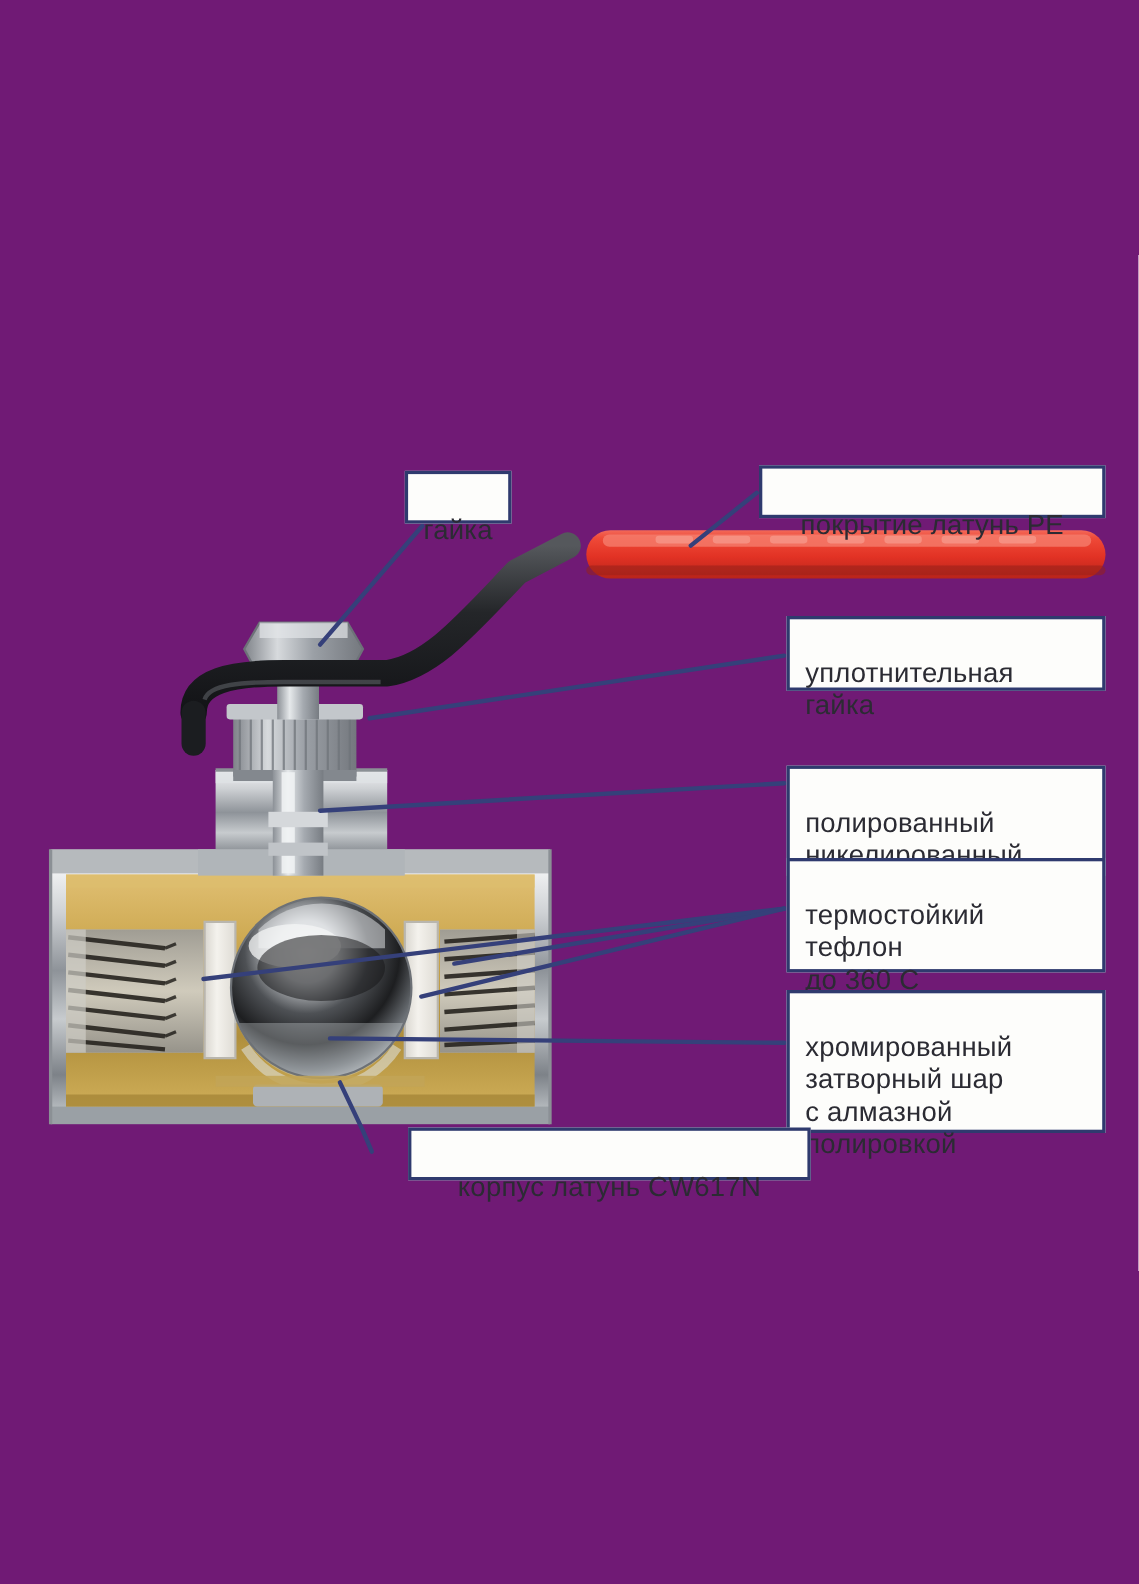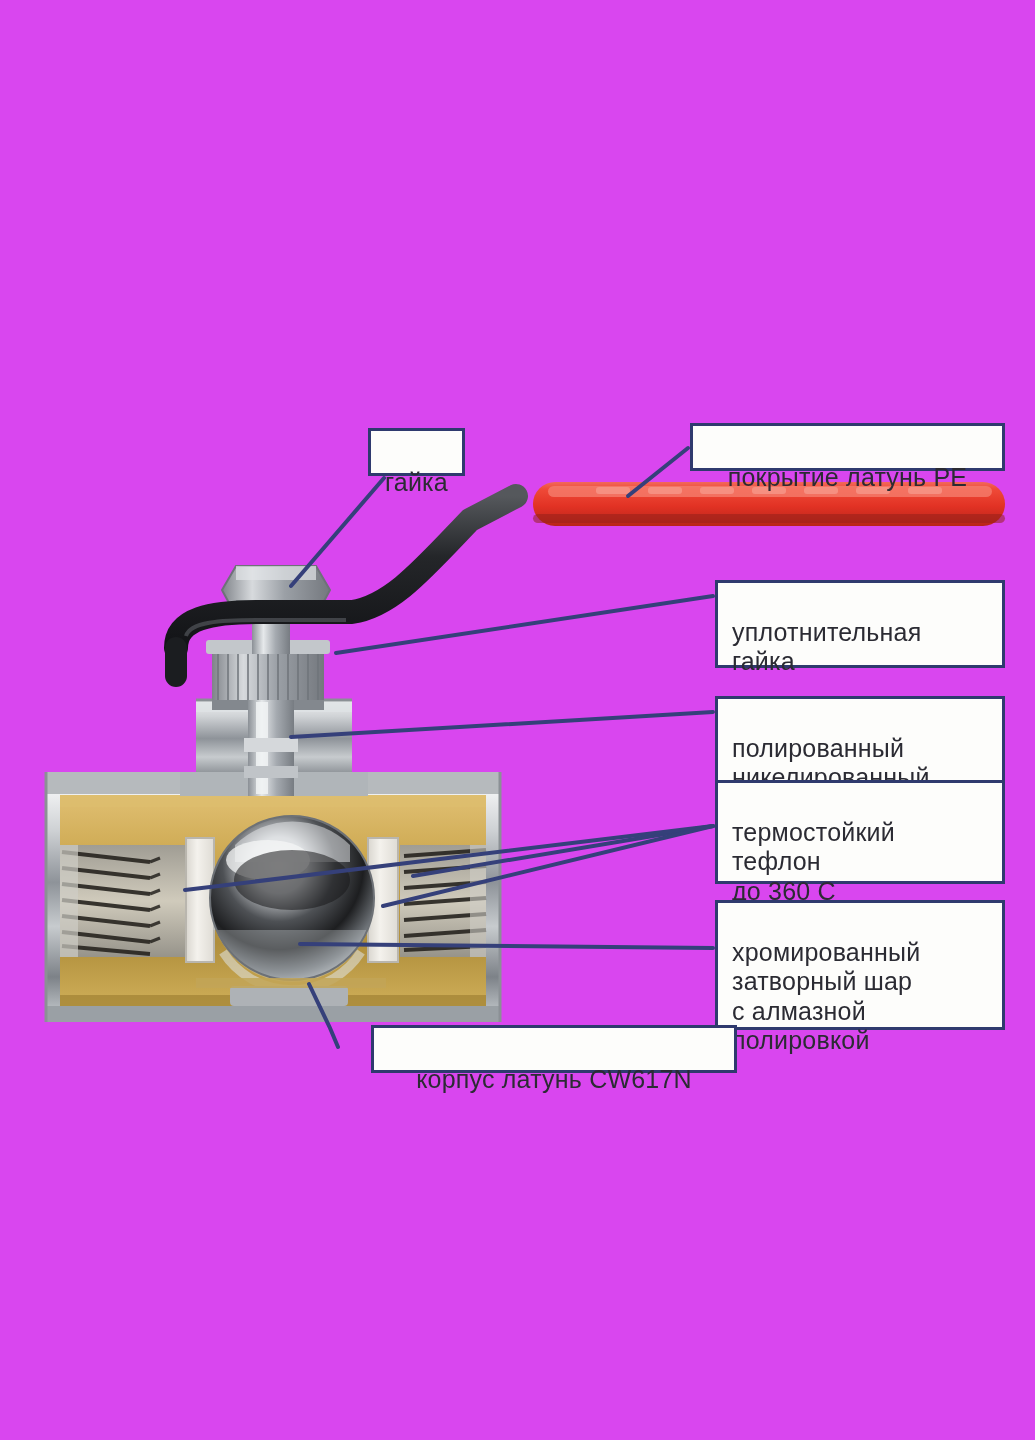--- a/index.html
+++ b/index.html
@@ -7,21 +7,21 @@
     padding: 0;
     background: #ffffff;
   }
   body {
     font-family: "Liberation Sans", sans-serif;
   }
   #canvas {
     position: relative;
     width: 1035px;
     height: 1440px;
-    background: #d946ef;
+    background: #701a75;
     overflow: hidden;
   }
   #diagram-svg {
     position: absolute;
     left: 0;
     top: 0;
     width: 1035px;
     height: 1440px;
   }
   .callout {
@@ -266,21 +266,21 @@
   </svg>
 
   <div class="callout" style="left:368px; top:428px; width:97px; height:48px; text-align:center; padding:7px 6px;">
     <span>гайка</span>
   </div>
 
   <div class="callout" style="left:690px; top:423px; width:315px; height:48px; text-align:center; padding:7px 6px;">
     <span>покрытие латунь PE</span>
   </div>
 
-  <div class="callout small-pad" style="left:715px; top:560px; width:290px; height:88px;margin-top:20px;">
+  <div class="callout small-pad" style="left:715px; top:560px; width:290px; height:68px;">
     <span>уплотнительная
 гайка</span>
   </div>
 
   <div class="callout small-pad" style="left:715px; top:696px; width:290px; height:100px;">
     <span>полированный
 никелированный
 шток</span>
   </div>
 

